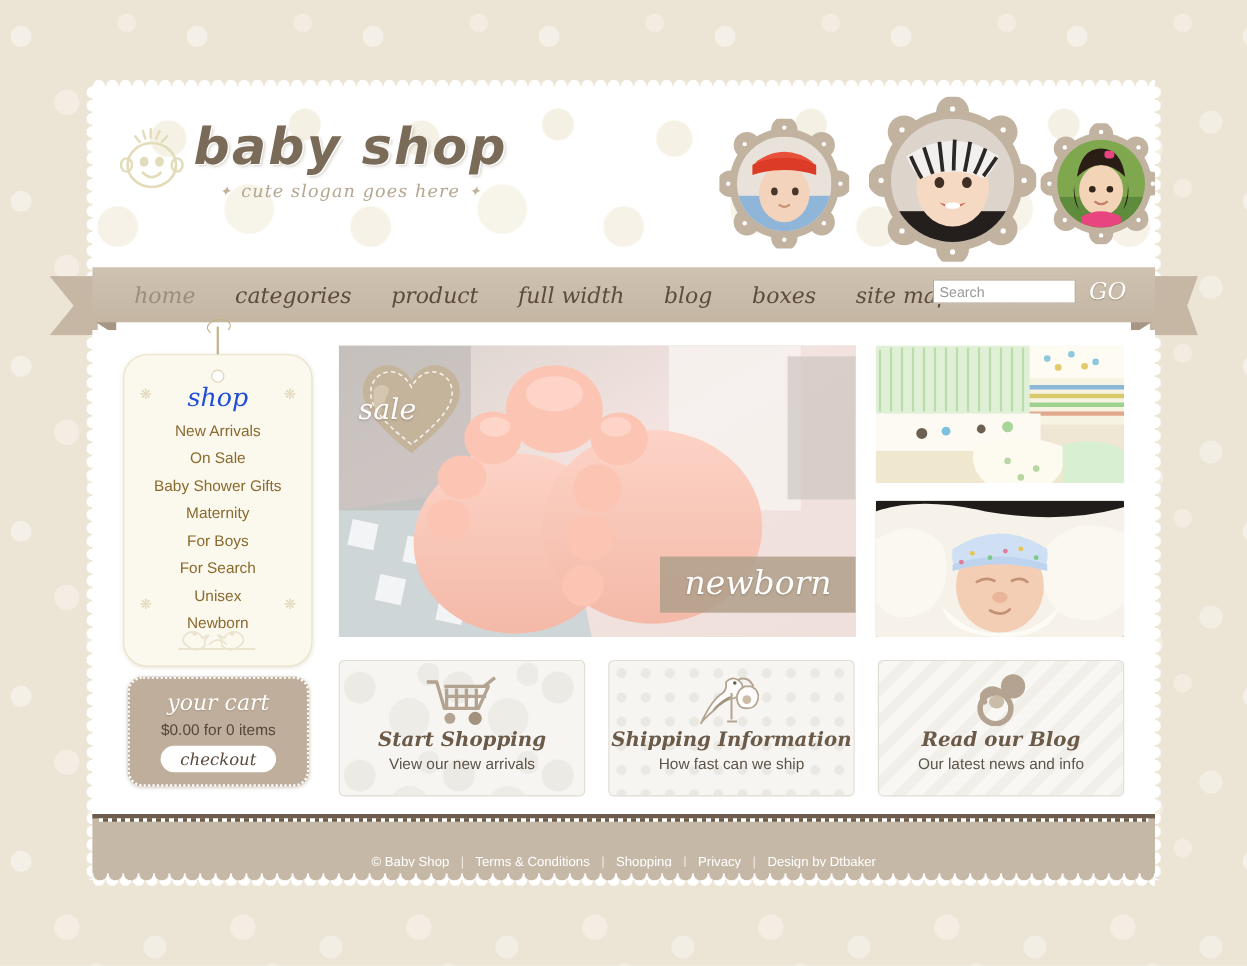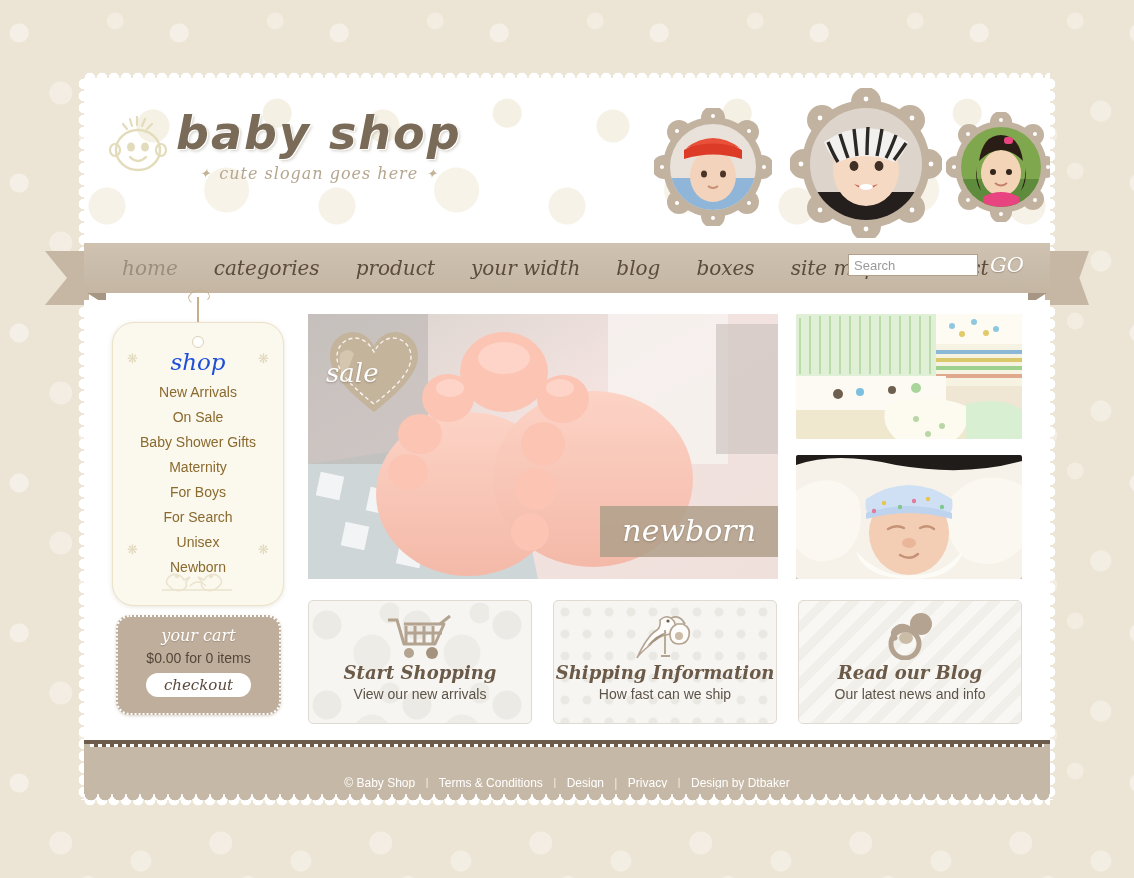--- a/index.html
+++ b/index.html
@@ -268,21 +268,21 @@
     background: #bfae9b;
     border-radius: 14px;
     border: 2px dotted #fff;
     text-align: center;
     box-shadow: 0 1px 3px rgba(150,135,115,.35);
   }
   .cart-title {
     margin-top: 9px;
     font-family: "DejaVu Serif", serif;
     font-style: italic;
-    font-size: 16px;
+    font-size: 20px;
     color: #fff;
     text-shadow: 0 1px 1px rgba(120,100,80,.4);
   }
   .cart-total {
     margin-top: 5px;
     font-family: "Liberation Sans", sans-serif;
     font-size: 14px;
     color: #54463a;
   }
   .checkout-btn {
@@ -600,21 +600,21 @@
     <div class="ribbon-tail left"></div>
     <div class="ribbon-tail right"></div>
     <div class="ribbon-fold left"></div>
     <div class="ribbon-fold right"></div>
 
     <div class="navbar">
       <div class="nav-links">
         <a class="nav-link muted" href="#">home</a>
         <a class="nav-link" href="#">categories</a>
         <a class="nav-link" href="#">product</a>
-        <a class="nav-link" href="#">your width</a>
+        <a class="nav-link" href="#">full width</a>
         <a class="nav-link" href="#">blog</a>
         <a class="nav-link" href="#">boxes</a>
         <a class="nav-link" href="#">site map</a>
         <a class="nav-link" href="#">contact</a>
       </div>
       <div class="search-area">
         <input class="search-input" type="text" placeholder="Search" style="">
         <button class="go-btn">GO</button>
       </div>
     </div>
@@ -861,21 +861,21 @@
   </div>
 
   <div class="footer">
     <div class="footer-bar-top"></div>
     <div class="footer-dash"></div>
     <div class="footer-links">
       <span>© Baby Shop</span>
       <span class="footer-sep">|</span>
       <a href="#">Terms &amp; Conditions</a>
       <span class="footer-sep">|</span>
-      <a href="#">Design</a>
+      <a href="#">Shopping</a>
       <span class="footer-sep">|</span>
       <a href="#">Privacy</a>
       <span class="footer-sep">|</span>
       <a href="#">Design by Dtbaker</a>
     </div>
     <div class="footer-scallop"></div>
   </div>
 
 </div>
 

